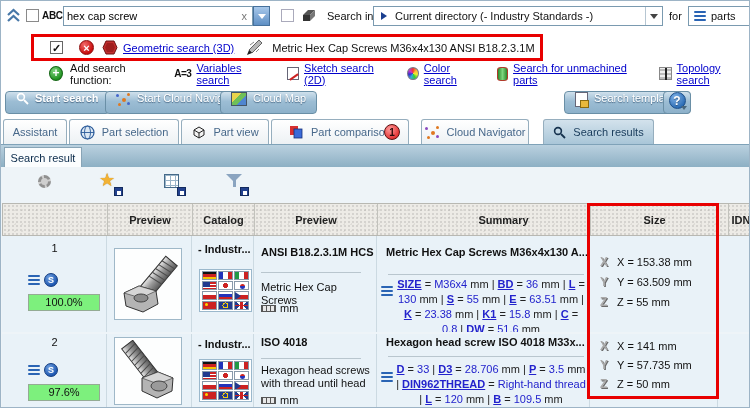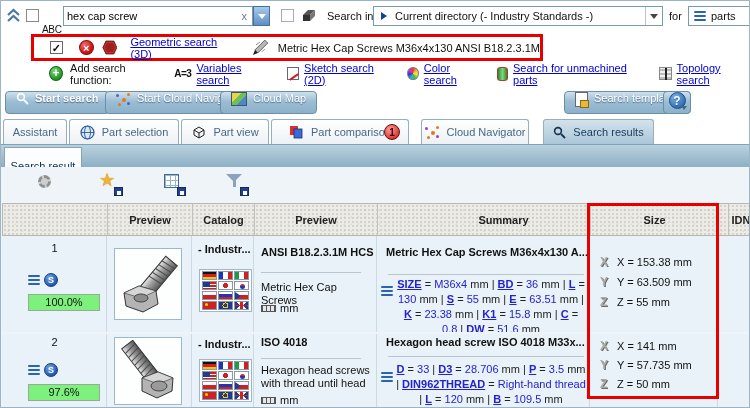--- a/index.html
+++ b/index.html
@@ -5,21 +5,21 @@
   *{margin:0;padding:0;box-sizing:border-box}
   html,body{width:750px;height:408px}
   body{font-family:"Liberation Sans",sans-serif;font-size:11px;color:#111;background:#fff}
   .app{position:relative;width:750px;height:408px;background:#fff;border:1px solid #9db4c6;overflow:hidden}
 
   
   .tb1{position:absolute;left:0;top:0;width:750px;height:30px;background:#fff}
   .chev{position:absolute;left:6px;top:7px;width:13px;height:15px}
   .cb{position:absolute;width:13px;height:13px;background:#fff;border:1px solid #8a8a8a;font-size:11px;line-height:11px;text-align:center;color:#111}
   .cb1{left:25px;top:8px}
-  .abc{position:absolute;left:41px;top:23px;font-weight:normal;font-size:10px;letter-spacing:-0.3px}
+  .abc{position:absolute;left:41px;top:9px;font-weight:bold;font-size:10px;letter-spacing:-0.3px}
   .srchbox{position:absolute;left:62px;top:5px;width:190px;height:20px;border:1px solid #7a9ab0;background:#fff}
   .srchbox input{position:absolute;left:3px;top:2px;width:160px;height:14px;border:none;outline:none;font:11px "Liberation Sans",sans-serif;background:transparent}
   .clrx{position:absolute;right:5px;top:3px;color:#777;font-size:11px;cursor:pointer}
   .ddbtn{position:absolute;left:252px;top:5px;width:17px;height:20px;background:linear-gradient(#a8c8ea,#5e8fc4);border:1px solid #46719c;display:flex;align-items:center;justify-content:center}
   .tri-dn-w{width:0;height:0;border-left:4px solid transparent;border-right:4px solid transparent;border-top:5px solid #fff}
   .cb2{left:280px;top:8px;border-color:#aab}
   .eraser{position:absolute;left:298px;top:8px}
   .lbl{position:absolute;top:9px;color:#111}
   .lbl-si{left:326px}
   .dircombo{position:absolute;left:372px;top:5px;width:290px;height:20px;border:1px solid #7a9ab0;background:#fff;display:flex;align-items:center}
@@ -30,21 +30,21 @@
   .lbl-for{left:668px}
   .partscombo{position:absolute;left:687px;top:5px;width:62px;height:20px;border:1px solid #7a9ab0;background:#fff;display:flex;align-items:center;gap:5px;padding-left:5px}
   .hamb{display:inline-flex;flex-direction:column;gap:2px;width:12px}
   .hamb i{display:block;height:2px;background:#2a64b4;border-radius:1px}
 
   
   .georow{position:absolute;left:30px;top:33px;width:512px;height:27px;border:3px solid #e80000;display:flex;align-items:center;background:#fff}
   .geocb{position:relative;margin-left:16px;width:13px;height:13px;background:#fff;border:1px solid #666;text-align:center;line-height:12px;font-size:11px;font-weight:bold;color:#111}
   .xcirc{margin-left:16px;width:15px;height:15px;border-radius:50%;background:radial-gradient(circle at 35% 30%,#f26a6a,#c80f0f 70%);color:#fff;font-weight:bold;font-size:11px;line-height:14px;text-align:center;border:1px solid #8d0a0a}
   .hexicon{margin-left:8px}
-  .geolink{margin-left:13px}
+  .geolink{margin-left:5px}
   a.lnk{color:#0000cc;text-decoration:underline;cursor:pointer}
   .pencil{margin-left:11px}
   .geotext{margin-left:9px;color:#111;white-space:nowrap}
 
   
   .addrow{position:absolute;left:0;top:62px;width:750px;height:21px;display:flex;align-items:center;padding-left:48px}
   .pluscirc{width:15px;height:15px;border-radius:50%;background:radial-gradient(circle at 35% 30%,#7ed47e,#1d8f1d 75%);border:1px solid #156715;color:#fff;font-weight:bold;font-size:12px;line-height:13px;text-align:center}
   .addlbl{margin-left:7px;color:#111}
   .vbadge{margin-left:11px;font-weight:bold;font-size:10px;letter-spacing:-0.5px}
   .addrow a{margin-left:5px}
@@ -71,21 +71,21 @@
   .tmplico::after{content:"";position:absolute;right:-2px;bottom:-2px;width:7px;height:6px;background:#e8b83c;border:1px solid #8a6a10}
 
   
   .tabbar{position:absolute;left:0;top:118px;width:750px;height:25px;background:#fff}
   .tab{position:absolute;top:0;height:25px;border:1px solid #96aebe;border-bottom:none;border-radius:3px 3px 0 0;background:linear-gradient(#ffffff,#edf1f4);display:flex;align-items:center;justify-content:center;gap:7px;color:#47688a;cursor:pointer}
   .tab.active{background:linear-gradient(#d3e2ec 0%,#a9c6d8 100%);color:#173a5a;font-weight:normal}
   .badge{position:absolute;left:112px;top:4px;width:16px;height:16px;border-radius:50%;background:radial-gradient(circle at 35% 30%,#ff9a9a,#e33030 75%);border:1px solid #5a1010;color:#2a0a0a;font-size:10px;font-weight:bold;text-align:center;line-height:15px}
 
   
   .substrip{position:absolute;left:0;top:143px;width:750px;height:23px;background:linear-gradient(#bad1df,#8db0c4);border-top:1px solid #7fa2b8}
-  .subtab{position:absolute;left:3px;top:2px;width:78px;height:21px;background:#fbfdfe;border:1px solid #88a4b6;border-bottom:none;text-align:center;padding-top:12px;color:#0a2a4a;cursor:pointer}
+  .subtab{position:absolute;left:3px;top:2px;width:78px;height:21px;background:#fbfdfe;border:1px solid #88a4b6;border-bottom:none;text-align:center;padding-top:4px;color:#0a2a4a;cursor:pointer}
   .content{position:absolute;left:0;top:166px;width:750px;height:242px;background:#eef4f8}
 
   
   .ricon{position:absolute;top:171px;width:26px;height:24px;cursor:pointer}
   .gear{position:absolute;left:4px;top:3px;width:13px;height:13px;border:3px dashed #909090;border-radius:50%;background:#cfcfcf}
   .star{position:absolute;left:0;top:-3px;font-size:18px;color:#f2b235;text-shadow:0 0 1px #a87410}
   .gridico{position:absolute;left:2px;top:2px;width:15px;height:14px;background:#fff;border:1px solid #456a8a;background-image:linear-gradient(#9ab4c8 1px,transparent 1px),linear-gradient(90deg,#9ab4c8 1px,transparent 1px);background-size:5px 5px}
   .funnel{position:absolute;left:1px;top:2px;width:0;height:0;border-left:8px solid transparent;border-right:8px solid transparent;border-top:8px solid #8aa4c0}
   .funnel::after{content:"";position:absolute;left:-1.5px;top:-8px;width:3px;height:13px;background:#8aa4c0}
   .flop{position:absolute;right:2px;bottom:0;width:9px;height:9px;background:#23418e;border:1px solid #122a5e}

